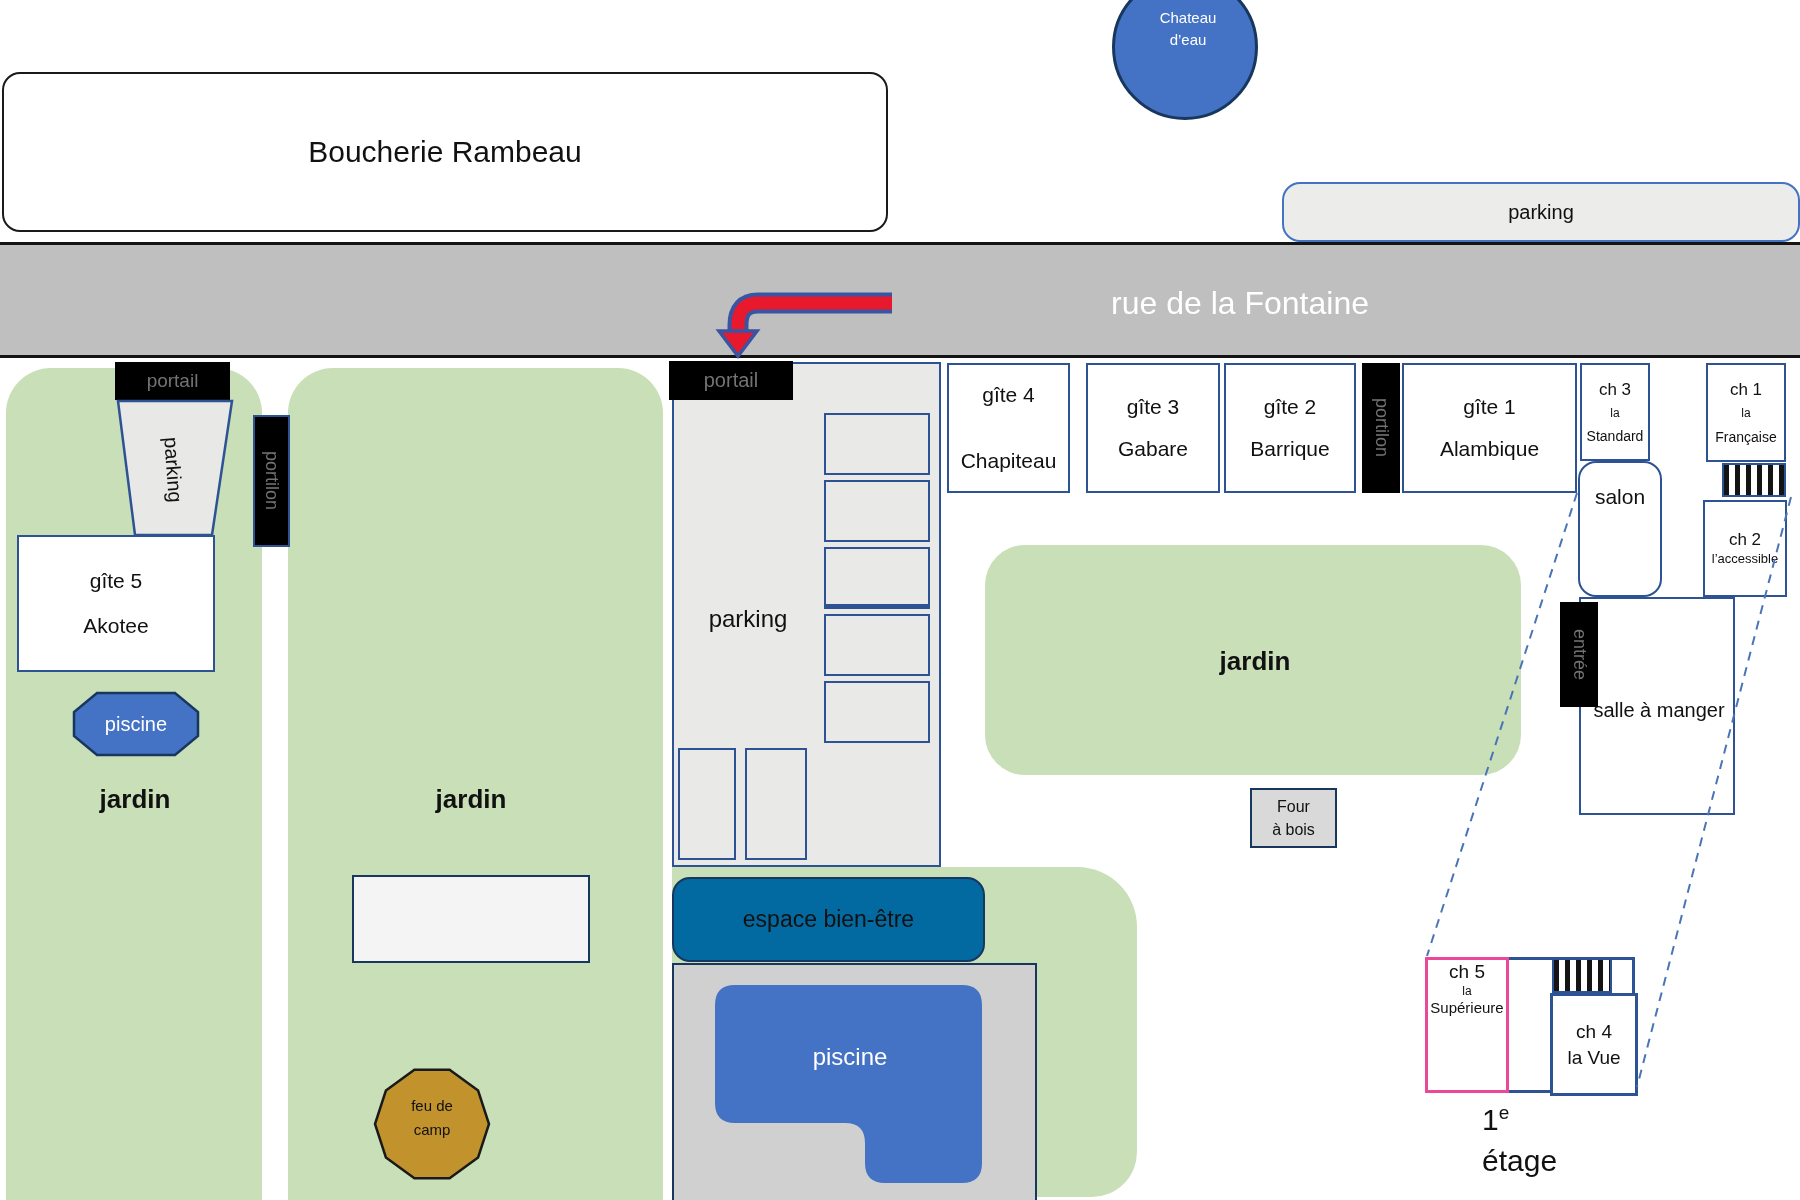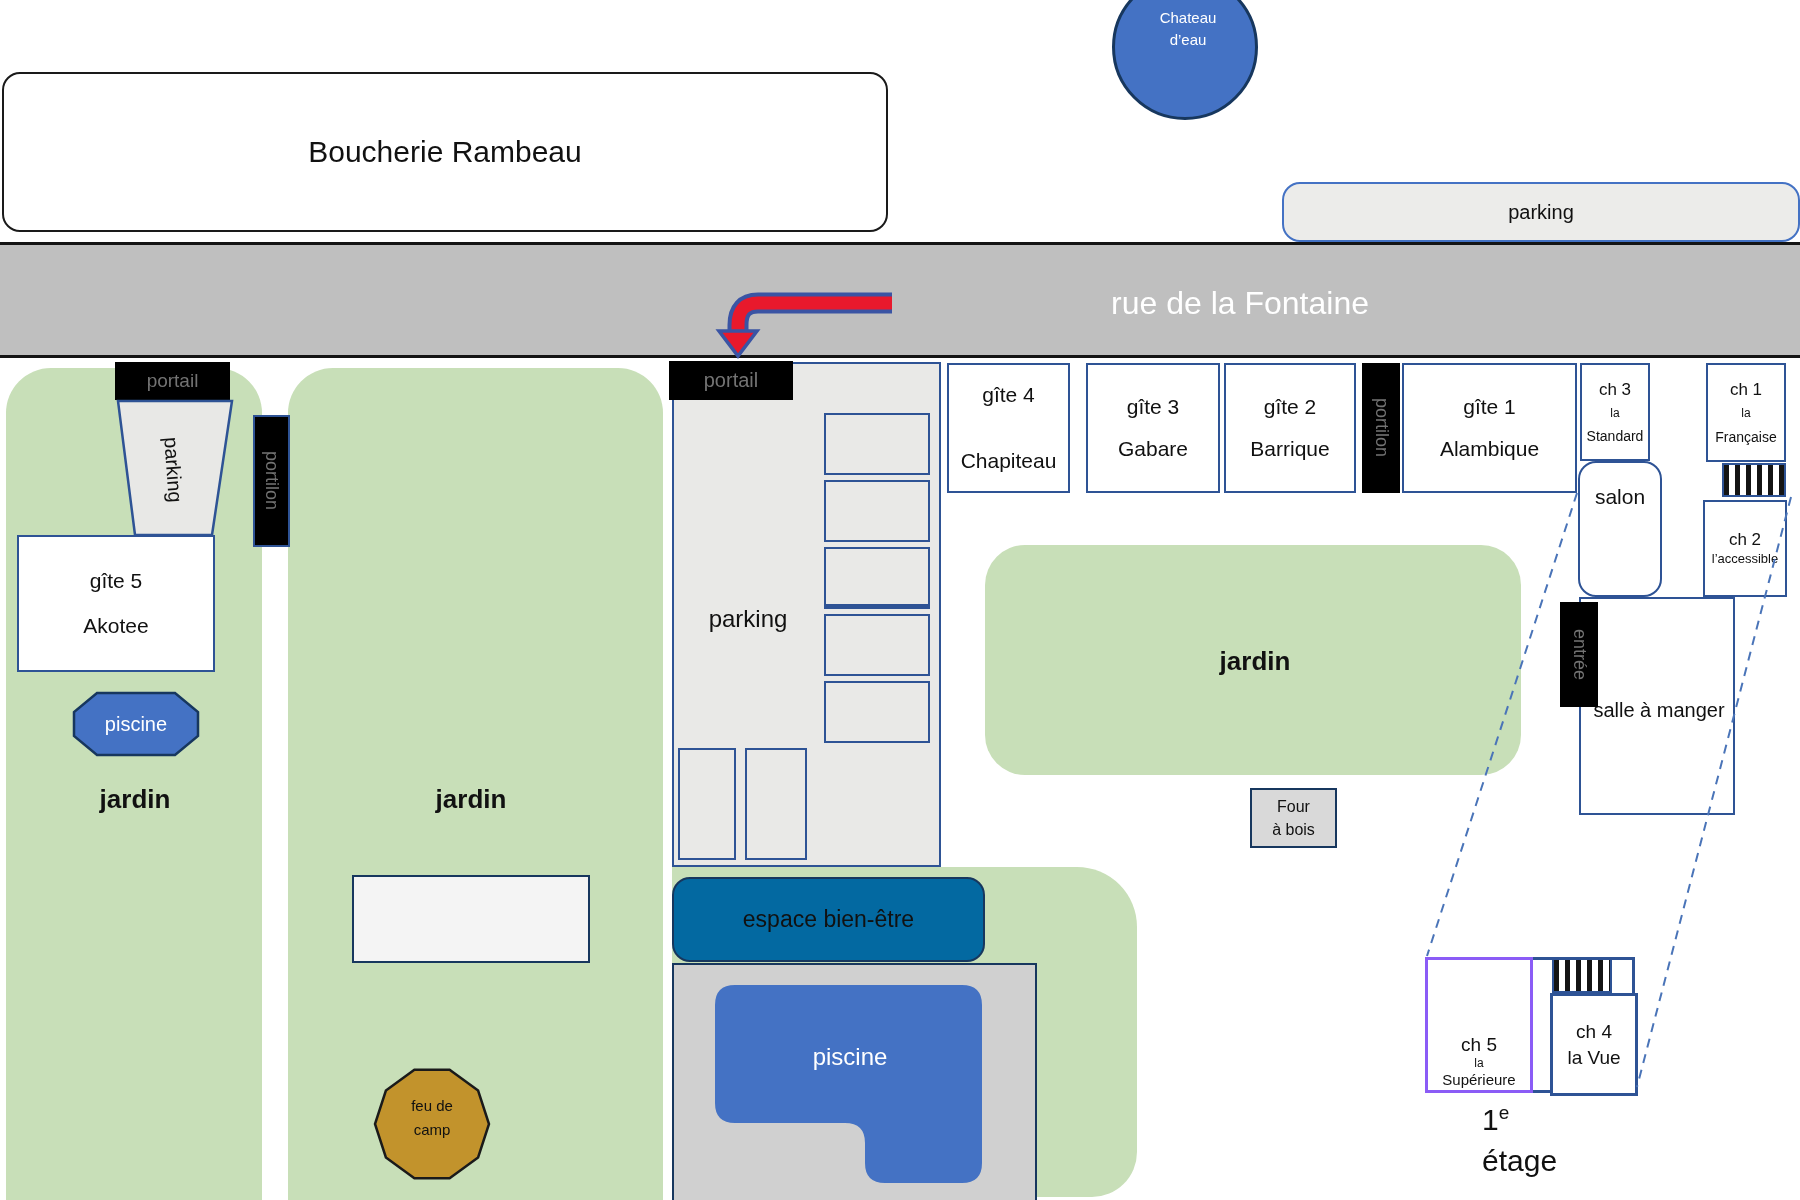--- a/index.html
+++ b/index.html
@@ -176,21 +176,21 @@
   </div>
   <div class="abs" style="left:672px;top:963px;width:365px;height:250px;background:#d0d0d0;border:2.5px solid #17375e;"></div>
   <svg class="abs" style="left:700px;top:975px;" width="300" height="225" viewBox="0 0 300 225">
     <path d="M 35 10 H 262 Q 282 10 282 30 V 188 Q 282 208 262 208 H 185 Q 165 208 165 188 V 168 Q 165 148 145 148 H 35 Q 15 148 15 128 V 30 Q 15 10 35 10 Z" fill="#4472c4"></path>
   </svg>
   <div class="abs cc" style="left:780px;top:1040px;width:140px;height:34px;color:#fff;font-size:24px;">
     <span>piscine</span>
   </div>
 
   <div class="abs" style="left:1425px;top:957px;width:210px;height:136px;background:#fff;border:3px solid #2e5395;">
-    <div class="abs col" style="left:-3px;top:-3px;width:108px;height:136px;border:3px solid #8b5cf6;background:#fff;justify-content:flex-end;line-height:1.25;">
+    <div class="abs col" style="left:-3px;top:-3px;width:84px;height:136px;border:3px solid #ec4899;background:#fff;justify-content:flex-start;line-height:1.25;">
       <span style="font-size:19px;">ch 5</span>
       <span style="font-size:12px;">la</span>
       <span style="font-size:15px;">Supérieure</span>
     </div>
     <div class="abs stairs" style="left:124px;top:0;width:60px;height:33px;border:2.5px solid #2e5395;border-top:none;"></div>
     <div class="abs col" style="left:122px;top:33px;width:88px;height:103px;border:3px solid #2e5395;background:#fff;justify-content:center;line-height:1.35;">
       <span style="font-size:19px;">ch 4</span>
       <span style="font-size:19px;">la Vue</span>
     </div>
   </div>

